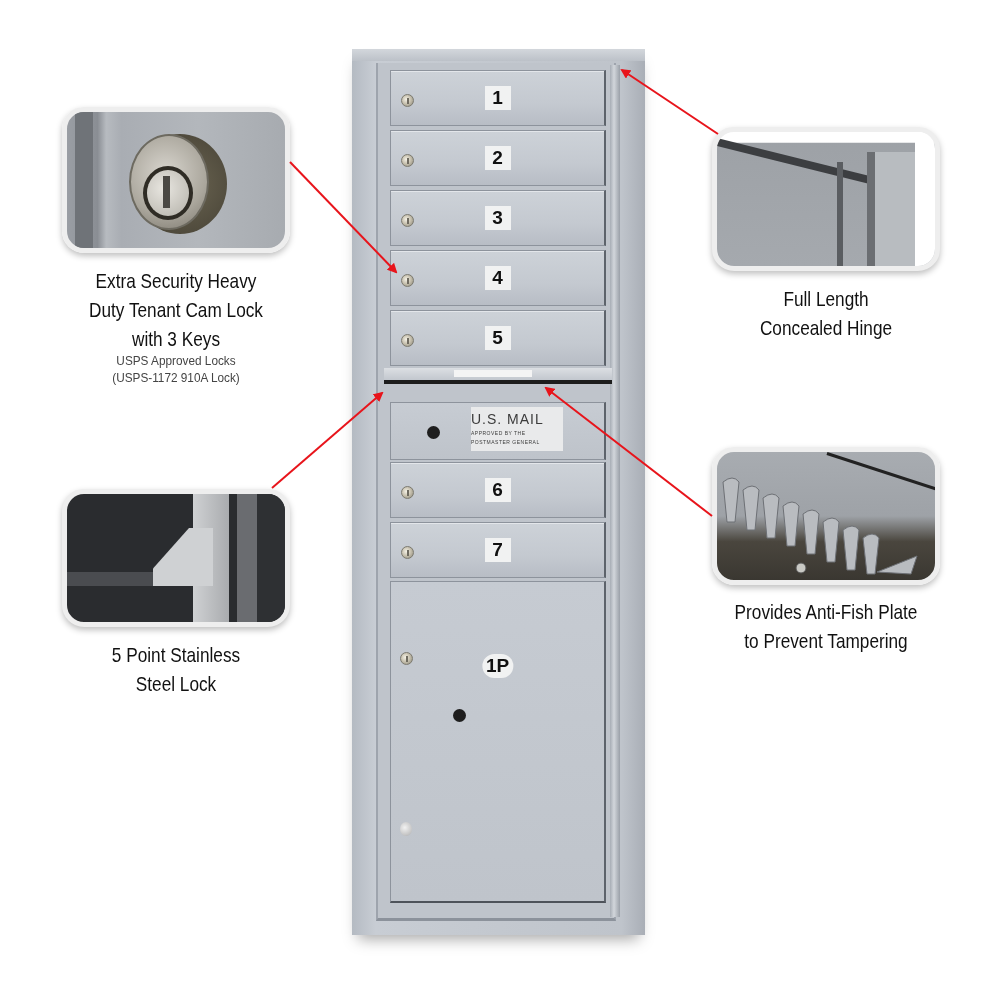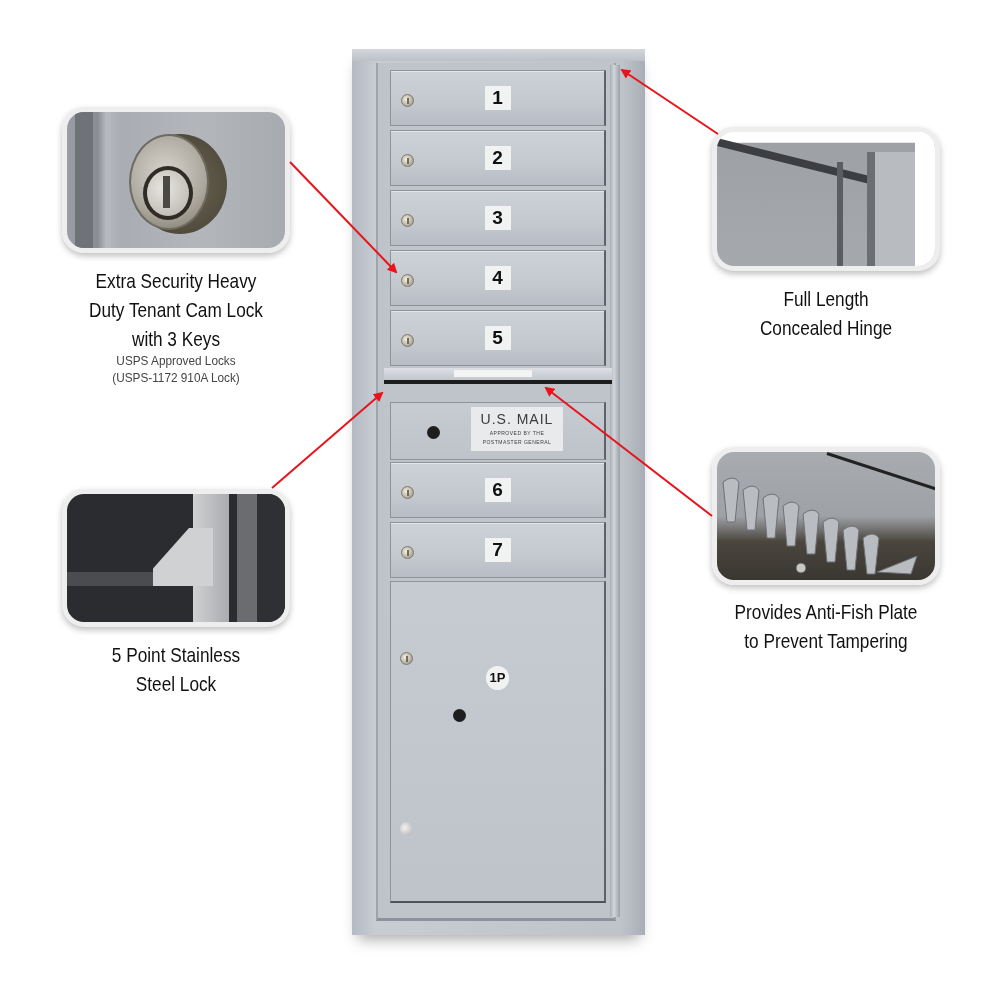--- a/index.html
+++ b/index.html
@@ -49,21 +49,21 @@
   }
   .slot-sticker { position:absolute; left:70px; top:2px; width:78px; height:7px; background:#f4f4f4; }
 
   .mail-door {
     position:absolute; left:38px; top:353px; width:216px; height:58px;
     background: linear-gradient(180deg,#c7ccd3,#bec3ca);
     border:1px solid #8d939c; border-right:2px solid #5d636b;
   }
   .mail-plate {
     position:absolute; left:80px; top:4px; width:92px; height:44px; background:#e9eaeb;
-    text-align:center; color:#3b3b3b;
+    color:#3b3b3b;
   }
   .mail-plate .title { font-size:14px; letter-spacing:1px; margin-top:4px; }
   .mail-plate .sub { font-size:5px; line-height:6px; margin-top:3px; letter-spacing:0.5px; }
   .keyhole { position:absolute; width:13px; height:13px; border-radius:50%; background:#1e1e1e; }
 
   .parcel-door {
     position:absolute; left:38px; top:532px; width:216px; height:322px;
     background: linear-gradient(180deg,#c6cbd2,#bfc4cb);
     border:1px solid #8d939c; border-right:2px solid #5d636b; border-bottom:2px solid #4e535a;
   }
@@ -129,21 +129,21 @@
     <span class="lock" style="top:23px;"></span>
     <span class="label">6</span>
   </div>
   <div class="door" style="top:473px;height:56px;">
     <span class="lock" style="top:23px;"></span>
     <span class="label">7</span>
   </div>
 
   <div class="parcel-door">
     <span class="lock" style="top:70px;left:9px;"></span>
-    <span class="label" style="top:84px;left:50%;position:absolute;transform:translateX(-50%);background:#f1f2f2;font-weight:bold;font-size:13px;padding:2px 4px;line-height:20px;color:#111;border-radius:12px;">1P</span>
+    <span class="label" style="top:72px;left:50%;position:absolute;transform:translateX(-50%);background:#f1f2f2;font-weight:bold;font-size:19px;padding:2px 4px;line-height:20px;color:#111;border-radius:12px;">1P</span>
     <span class="keyhole" style="left:62px;top:127px;"></span>
     <span class="rivet" style="left:9px;top:240px;"></span>
   </div>
 </div>
 
 <div class="photo" style="left:62px;top:107px;width:228px;height:146px;background:linear-gradient(90deg,#9a9ea4 0%,#8a8e94 14%,#b7bbc0 18%,#a9adb3 25%,#b3b7bc 60%,#a7abb0 100%);">
   <div style="position:absolute;left:8px;top:0;width:18px;height:100%;background:#6f7378;"></div>
   <div style="position:absolute;left:66px;top:22px;width:94px;height:100px;border-radius:50%;background:radial-gradient(circle at 55% 50%,#6b6552 0%,#4f4a3c 70%,#3e3a2f 100%);"></div>
   <div style="position:absolute;left:62px;top:22px;width:80px;height:96px;border-radius:50%;background:radial-gradient(circle at 45% 40%,#d8d5ce 0%,#aaa69c 60%,#7c786e 100%);border:2px solid #6d6a60;">
     <div style="position:absolute;left:12px;top:30px;width:50px;height:54px;border-radius:50%;background:#2f2c25;">

